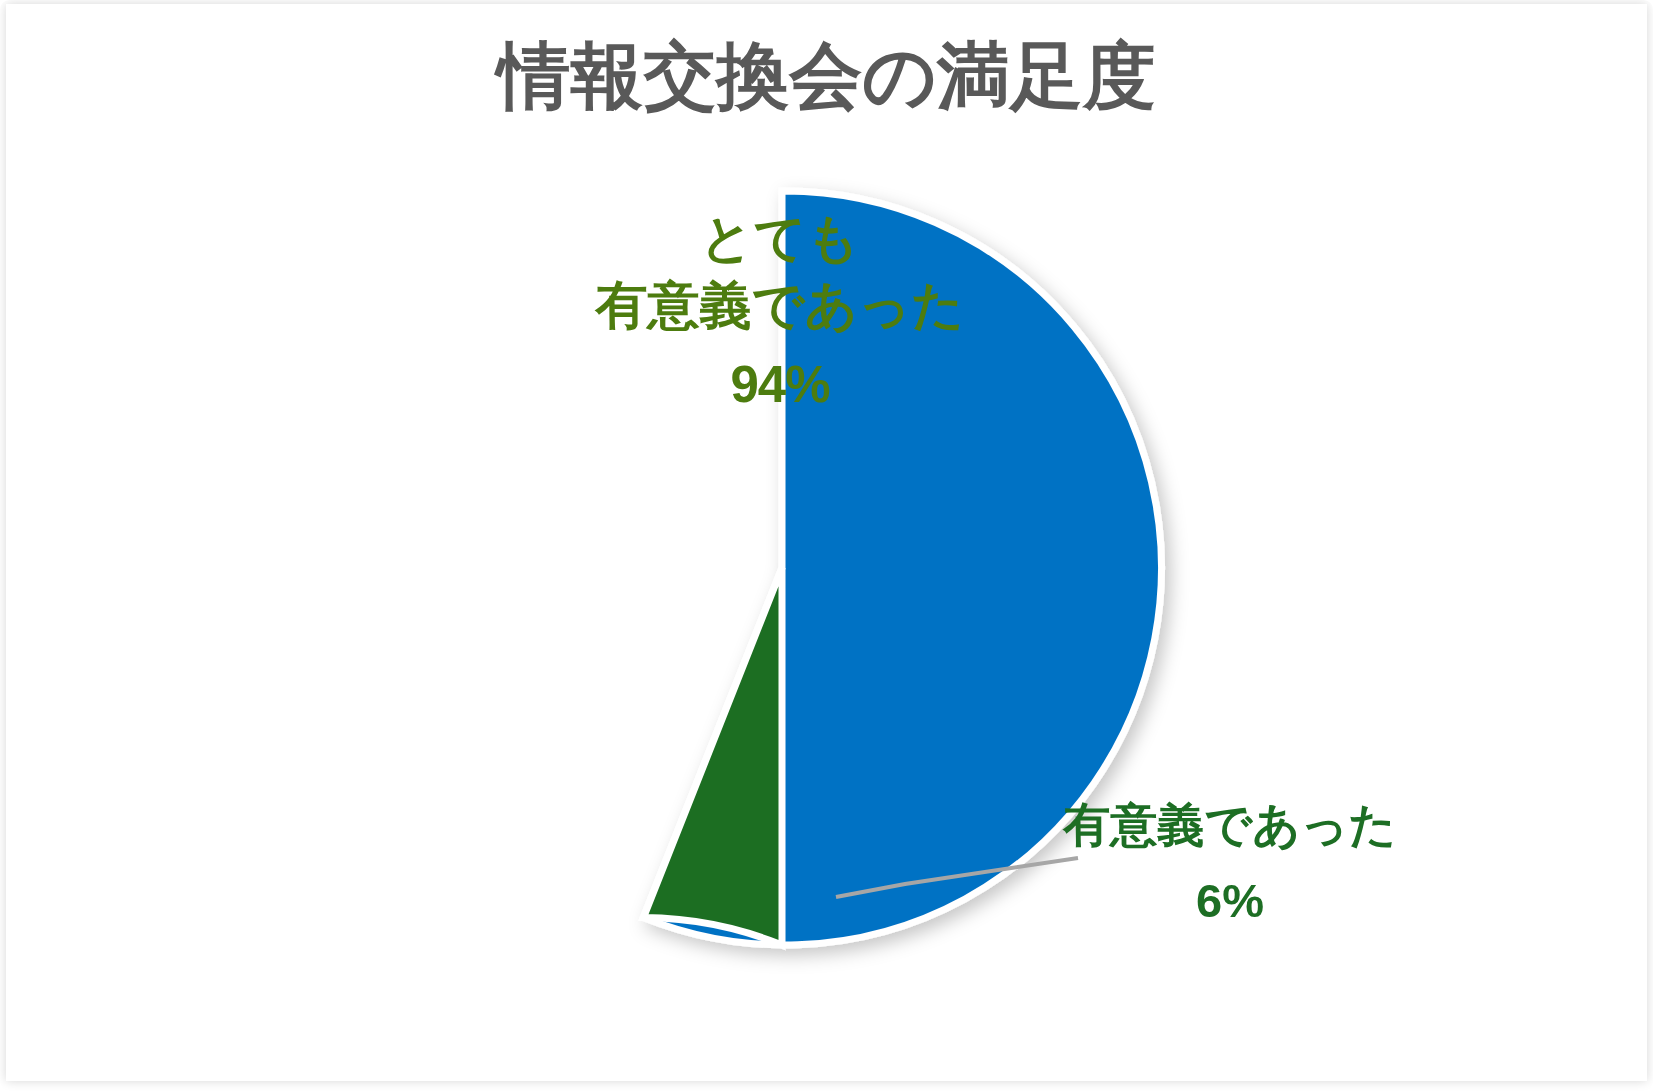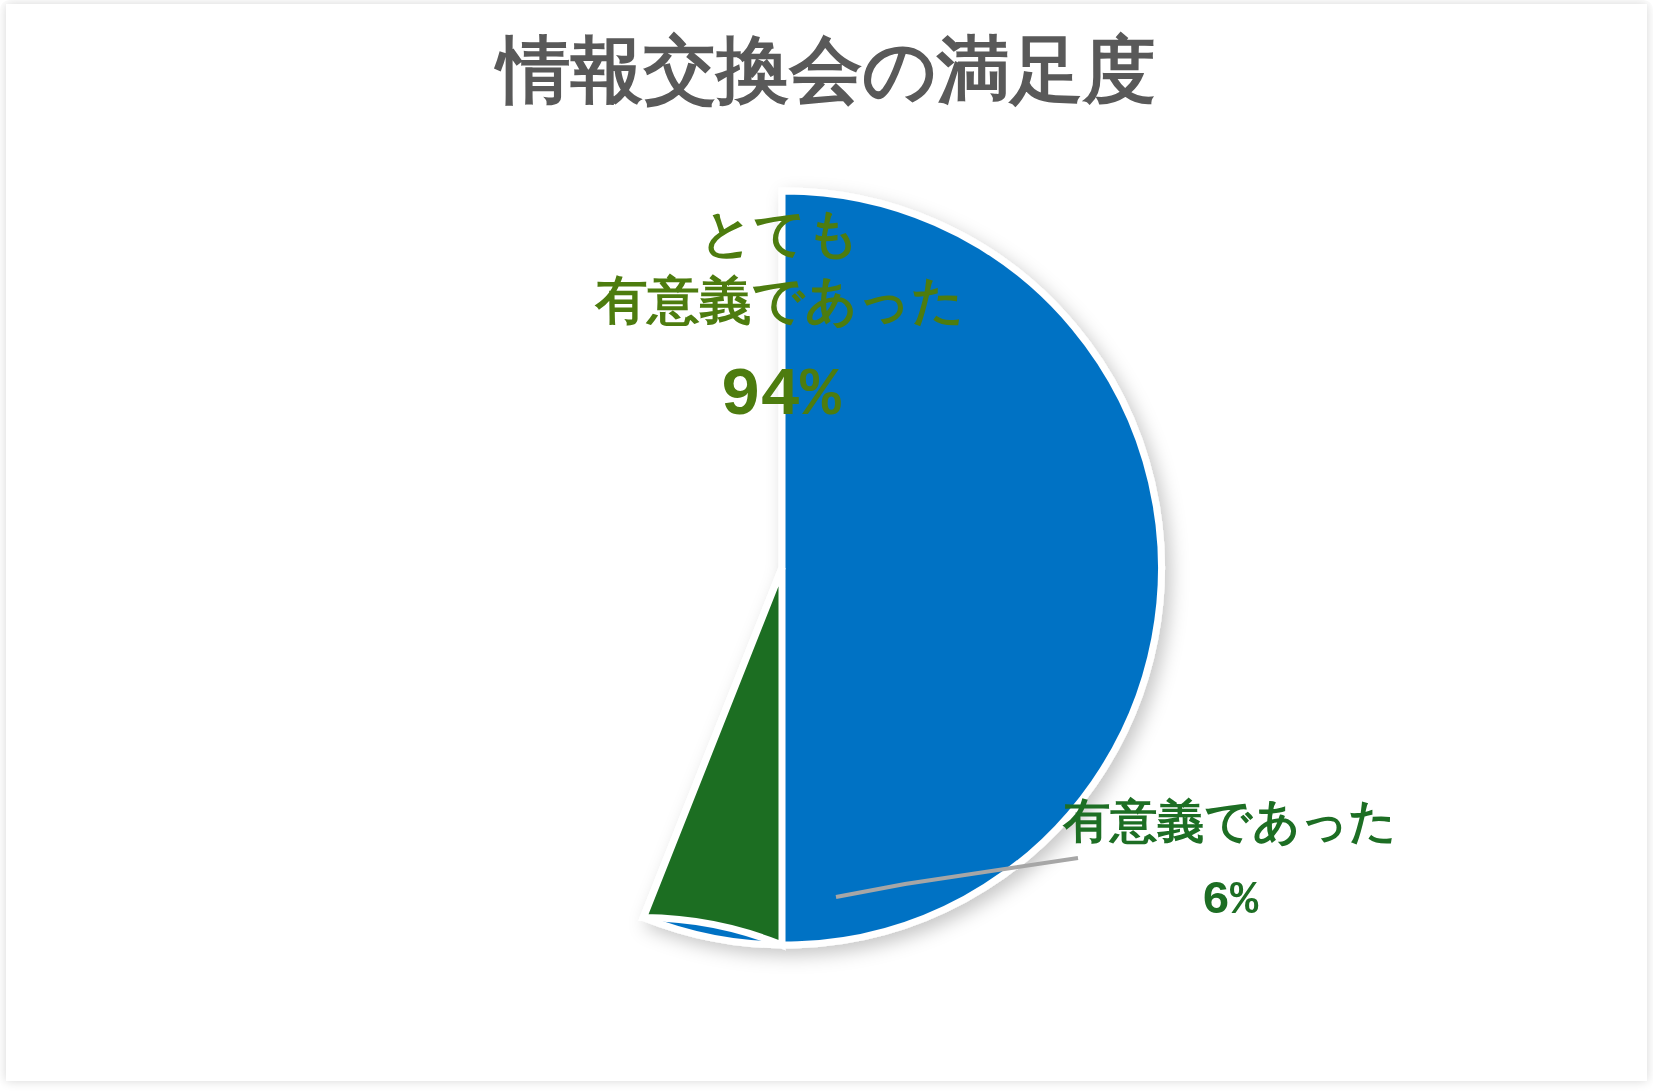--- a/index.html
+++ b/index.html
@@ -6,21 +6,21 @@
     margin: 0;
     padding: 0;
     background: #ffffff;
   }
   #page {
     position: relative;
     width: 1653px;
     height: 1091px;
     background: #ffffff;
     overflow: hidden;
-    font-family: Liberation Mono, monospace;
+    font-family: Liberation Sans, sans-serif;
     border-radius: 9px;
   }
   
   #page-frame {
     position: absolute;
     left: 6px;
     top: 4px;
     width: 1641px;
     height: 1077px;
     background: #ffffff;
@@ -58,21 +58,21 @@
   #label-very-satisfied {
     left: 470px;
     top: 205px;
     width: 620px;
     color: #4d7c0f;
     font-size: 52px;
     font-weight: 700;
   }
   #label-very-satisfied .pct {
     display: block;
-    font-size: 68px;
+    font-size: 51px;
     font-weight: 700;
     margin-top: 14px;
     letter-spacing: -1px;
   }
   #label-satisfied {
     left: 1020px;
     top: 795px;
     width: 420px;
     color: #1D6E24;
     font-size: 47px;

